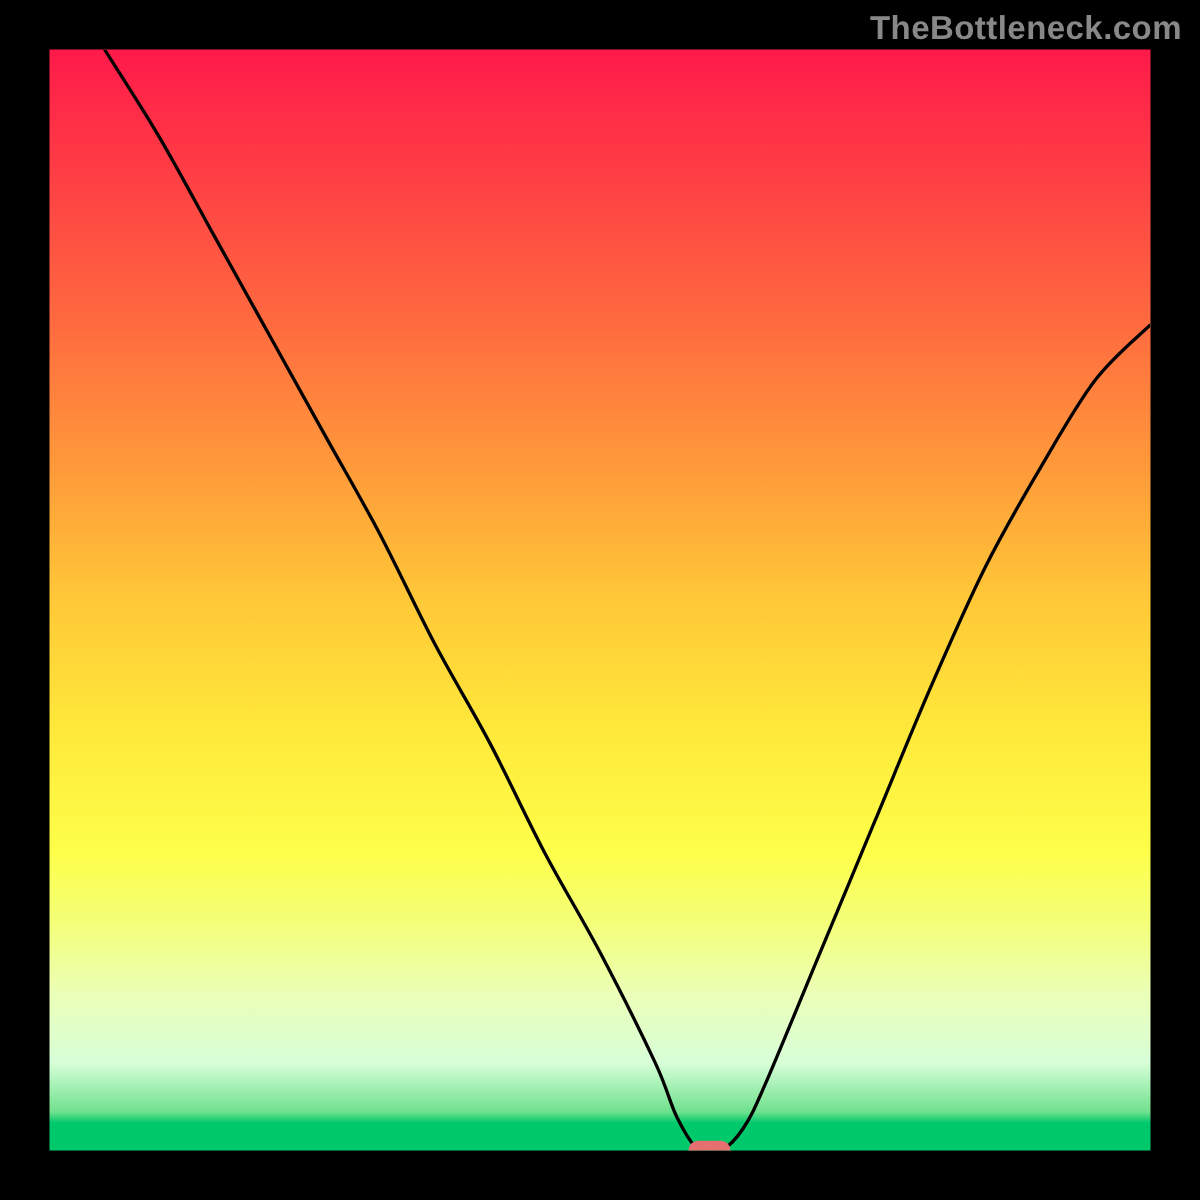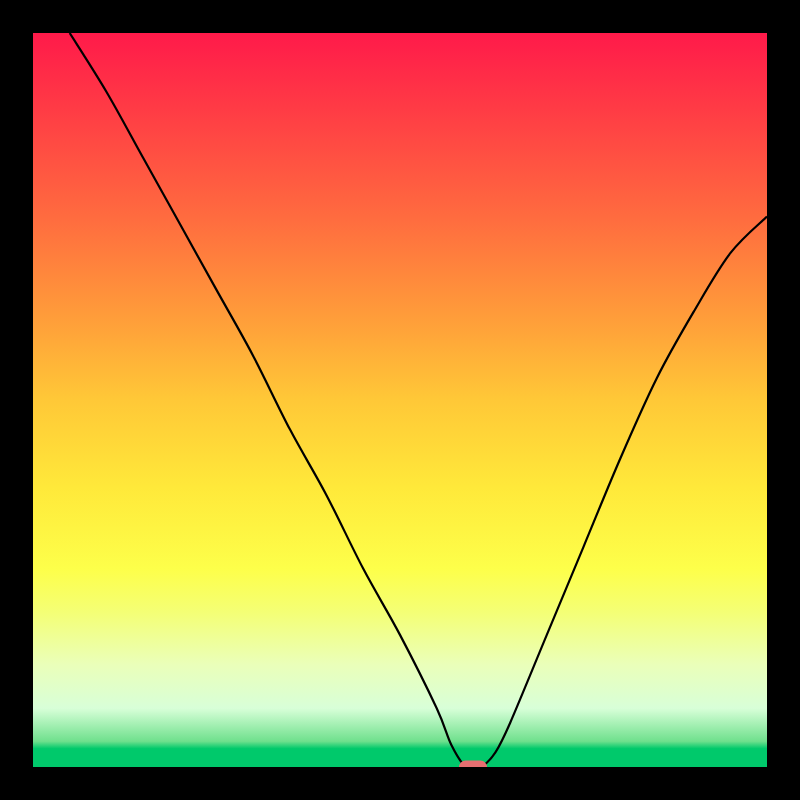--- a/index.html
+++ b/index.html
@@ -69,13 +69,14 @@
 </head>
 <body>
 
 <div class="frame">
   <div class="plot-area">
     <svg class="curve" viewBox="0 0 734 734" preserveAspectRatio="none">
       <path id="curve-path" d="M 36.7 0 C 42.81666666666667 9.78666666666667, 61.16666666666667 37.92333333333336, 73.4 58.72000000000003 C 85.63333333333334 79.5166666666667, 97.86666666666666 102.75999999999998, 110.1 124.77999999999997 C 122.33333333333333 146.79999999999998, 134.56666666666666 168.82000000000002, 146.8 190.84000000000003 C 159.03333333333336 212.86000000000004, 171.26666666666668 234.88, 183.5 256.9 C 195.73333333333332 278.91999999999996, 207.96666666666667 299.71666666666664, 220.2 322.96 C 232.4333333333333 346.2033333333333, 244.66666666666663 373.1166666666667, 256.9 396.36 C 269.1333333333333 419.60333333333335, 281.3666666666667 439.1766666666667, 293.6 462.42 C 305.83333333333337 485.66333333333336, 318.06666666666666 512.5766666666666, 330.3 535.8199999999999 C 342.53333333333336 559.0633333333333, 354.76666666666665 578.6366666666667, 367 601.88 C 379.23333333333335 625.1233333333333, 395.1366666666667 656.93, 403.70000000000005 675.28 C 412.2633333333334 693.63, 413.4866666666666 702.1933333333334, 418.37999999999994 711.98 C 423.27333333333326 721.7666666666667, 428.16666666666663 730.33, 433.06 734 C 437.9533333333334 737.67, 442.8466666666667 736.4466666666667, 447.74 734 C 452.6333333333333 731.5533333333333, 457.5266666666667 726.6600000000001, 462.42 719.32 C 467.31333333333333 711.98, 468.5366666666667 709.5333333333334, 477.1 689.96 C 485.66333333333336 670.3866666666667, 501.5666666666666 631.24, 513.8 601.88 C 526.0333333333333 572.52, 538.2666666666667 543.16, 550.5 513.8 C 562.7333333333333 484.43999999999994, 574.9666666666667 453.8566666666667, 587.2 425.72 C 599.4333333333334 397.58333333333337, 611.6666666666666 369.4466666666666, 623.9 344.97999999999996 C 636.1333333333333 320.5133333333333, 648.3666666666667 299.7166666666667, 660.6 278.92 C 672.8333333333334 258.12333333333333, 685.0666666666666 236.10333333333338, 697.3 220.20000000000005 C 709.5333333333333 204.2966666666667, 727.8833333333333 189.61666666666667, 734 183.5" fill="none" stroke-width="2.2" stroke="#000000"></path>
     </svg>
     <div class="marker" id="marker" style="left: 440.4px; top: 734px; background: rgb(229, 111, 113);"></div>
   </div>
+  <div class="watermark">TheBottleneck.com</div>
 </div>
 
 </body></html>

